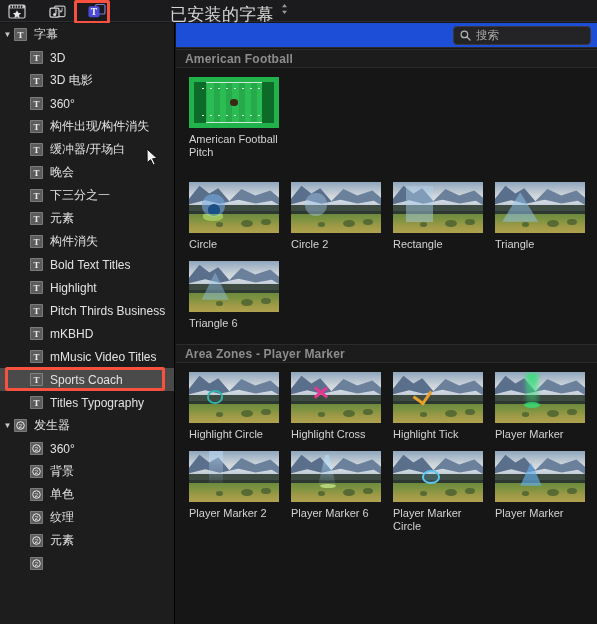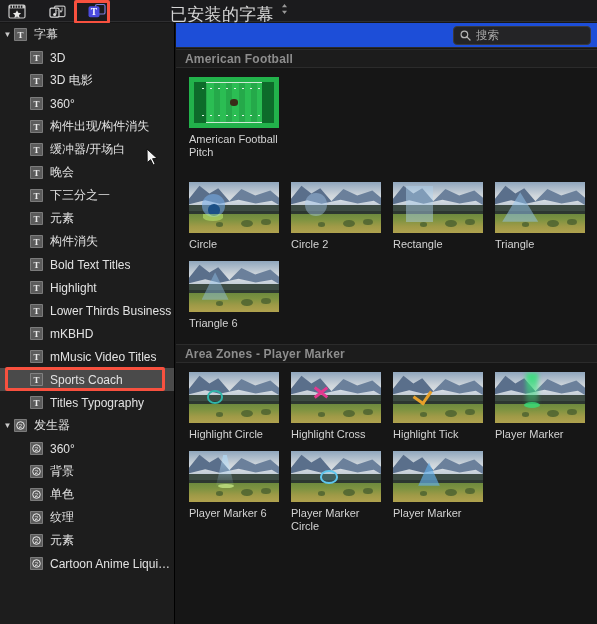--- a/index.html
+++ b/index.html
@@ -321,21 +321,21 @@
           <span class="lbl">Highlight</span>
         </div>
         <div class="row child">
           <span class="disc spacer">▶</span>
           <span class="ic">
             <svg width="13" height="13" viewBox="0 0 13 13">
     <rect x=".6" y=".6" width="11.8" height="11.8" fill="#5b5b5b" stroke="#8e8e8e" stroke-width=".8"></rect>
     <text x="6.5" y="9.8" font-family="'Liberation Serif', serif" font-size="9" font-weight="bold" fill="#e9e9e9" text-anchor="middle">T</text>
   </svg>
           </span>
-          <span class="lbl">Lower Thirds Business</span>
+          <span class="lbl">Pitch Thirds Business</span>
         </div>
         <div class="row child">
           <span class="disc spacer">▶</span>
           <span class="ic">
             <svg width="13" height="13" viewBox="0 0 13 13">
     <rect x=".6" y=".6" width="11.8" height="11.8" fill="#5b5b5b" stroke="#8e8e8e" stroke-width=".8"></rect>
     <text x="6.5" y="9.8" font-family="'Liberation Serif', serif" font-size="9" font-weight="bold" fill="#e9e9e9" text-anchor="middle">T</text>
   </svg>
           </span>
           <span class="lbl">mKBHD</span>
@@ -438,21 +438,20 @@
         </div>
         <div class="row child">
           <span class="disc spacer">▶</span>
           <span class="ic">
             <svg width="13" height="13" viewBox="0 0 13 13">
     <rect x=".6" y=".6" width="11.8" height="11.8" fill="#5b5b5b" stroke="#8e8e8e" stroke-width=".8"></rect>
     <circle cx="6.5" cy="6.5" r="3.8" fill="none" stroke="#e9e9e9" stroke-width="1"></circle>
     <text x="6.5" y="9.2" font-family="'Liberation Sans', sans-serif" font-size="6" fill="#e9e9e9" text-anchor="middle">2</text>
   </svg>
           </span>
-          <span class="lbl">Cartoon Anime Liquid...</span>
         </div>
       </div>
     <div class="ann-row" id="ann-row" style="display: block; top: 344px; border-color: rgb(248, 81, 63);"></div>
   </div>
 
   <div class="content">
 
     <div class="searchbar">
       <div class="search-field">
         <span>
@@ -659,20 +658,38 @@
     <div class="sky"></div>
                   <div class="mtn a"></div>
                   <div class="mtn b"></div>
     <div class="snow"></div>
                   <div class="ridge"></div>
                   <div class="ridge2"></div>
     <div class="field"></div>
                   <div class="bush" style="left:58%;top:74%;width:13%;height:14%"></div>
           <div class="bush" style="left:80%;top:72%;width:11%;height:13%"></div>
           <div class="bush" style="left:30%;top:79%;width:8%;height:9%"></div>
+                  <div class="ov" style="left:22%;top:0%;width:16%;height:62%;background:linear-gradient(rgba(190,220,250,.55),rgba(190,220,250,.05))"></div>
+  </div>
+              </div>
+                   <div class="cell-label">Player Marker 2</div>
+            </div>
+            <div class="cell">
+              <div class="thumb">
+                <div class="scene">
+    <div class="sky"></div>
+                  <div class="mtn a"></div>
+                  <div class="mtn b"></div>
+    <div class="snow"></div>
+                  <div class="ridge"></div>
+                  <div class="ridge2"></div>
+    <div class="field"></div>
+                  <div class="bush" style="left:58%;top:74%;width:13%;height:14%"></div>
+          <div class="bush" style="left:80%;top:72%;width:11%;height:13%"></div>
+          <div class="bush" style="left:30%;top:79%;width:8%;height:9%"></div>
                   <div class="ov" style="left:30%;top:8%;width:20%;height:60%;background:linear-gradient(rgba(180,225,255,.6),rgba(180,225,255,.05));clip-path:polygon(40% 0,60% 0,100% 100%,0 100%)"></div>
       <div class="ov ov-circle" style="left:32%;top:64%;width:18%;height:9%;background:rgba(205,240,140,.7)"></div>
   </div>
               </div>
                    <div class="cell-label">Player Marker 6</div>
             </div>
             <div class="cell">
               <div class="thumb">
                 <div class="scene">
     <div class="sky"></div>

